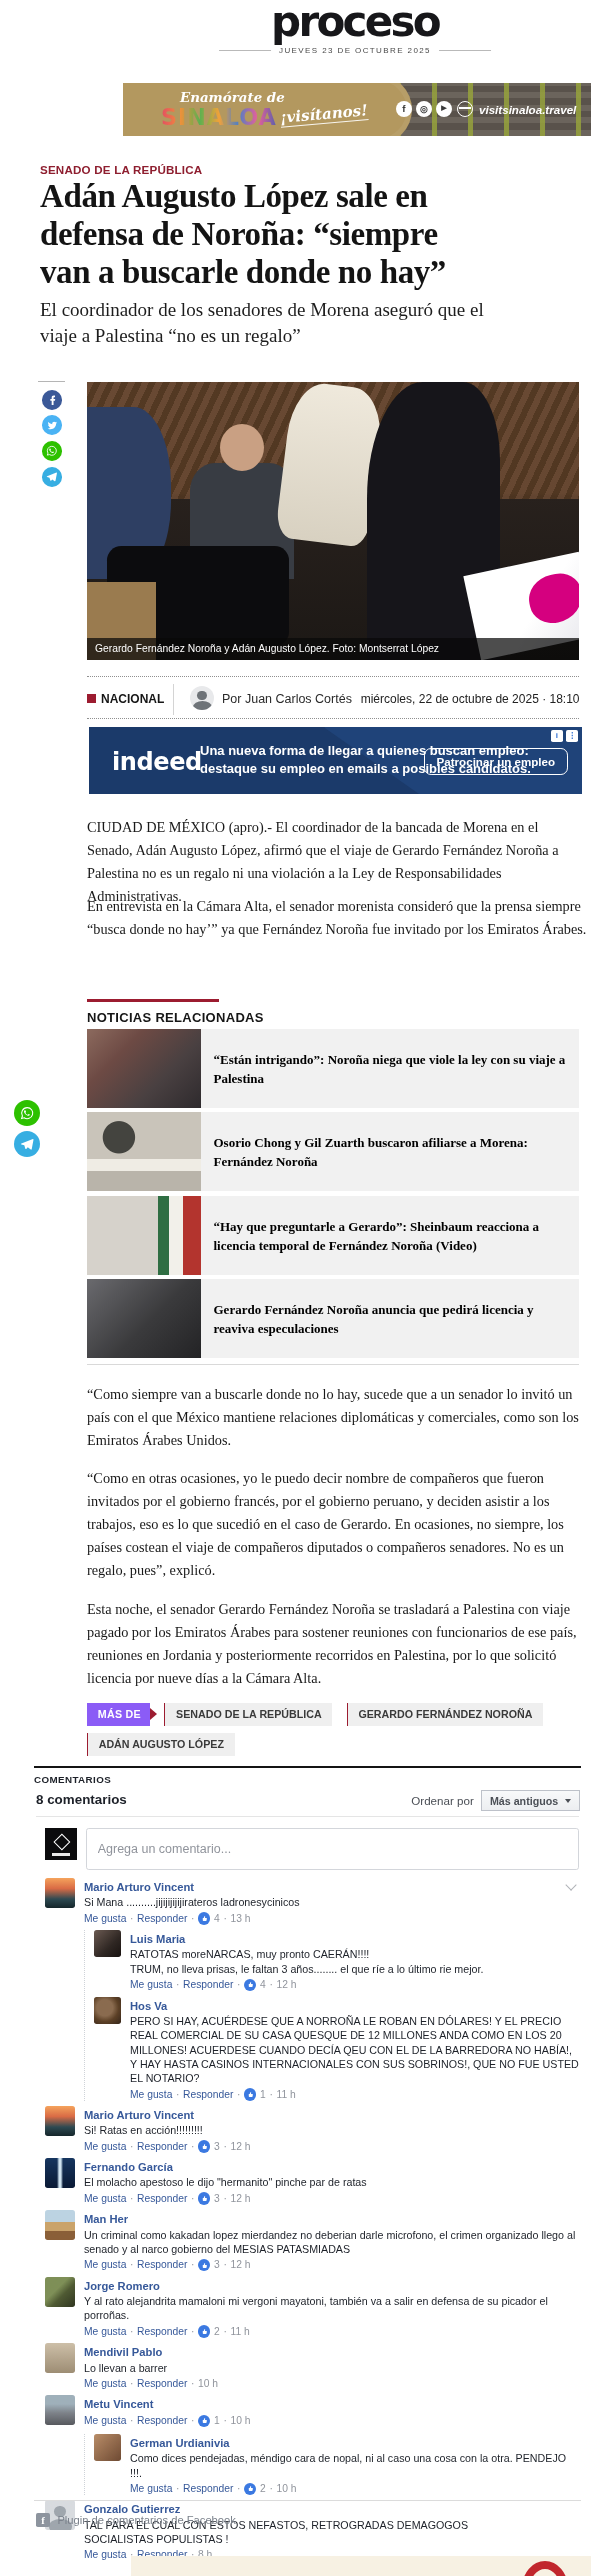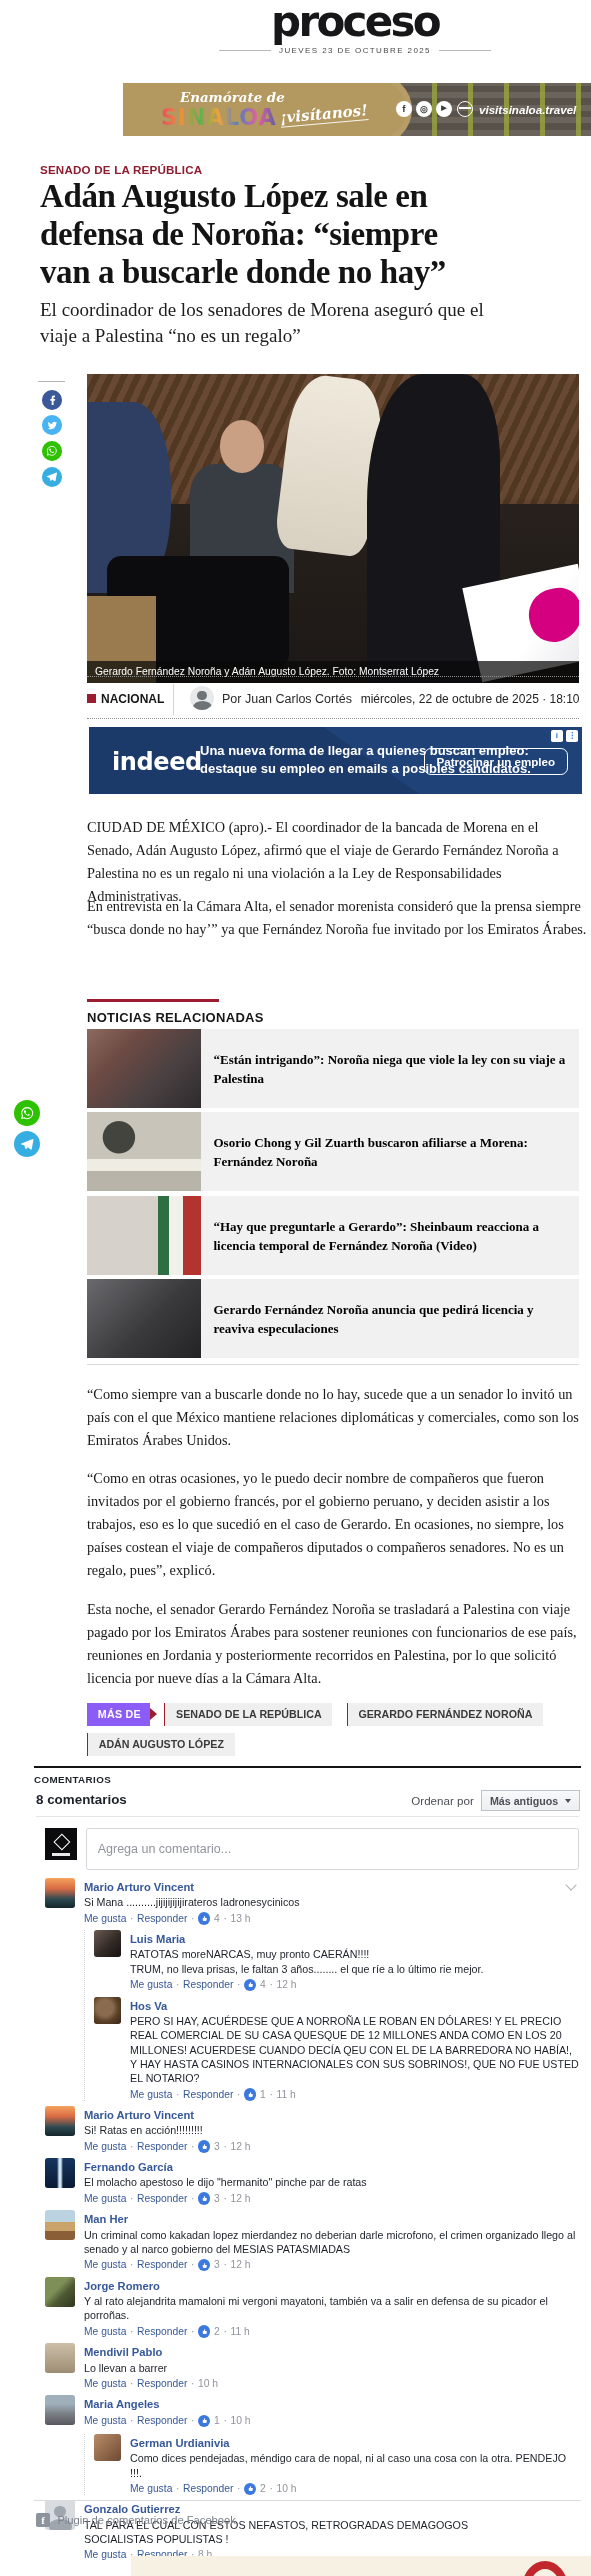--- a/index.html
+++ b/index.html
@@ -52,21 +52,21 @@
   #ric-wa{top:441px;background:#2dc100;}
   #ric-tg{top:467px;background:#37aee2;}
   .rail-ic svg{display:block;}
 
   
   #fwa{left:14.3px;top:1100px;width:26px;height:26px;background:#2dc100;}
   #ftg{left:14.3px;top:1131px;width:26px;height:26px;background:#37aee2;}
   .float-ic{border-radius:50%;display:flex;align-items:center;justify-content:center;cursor:pointer;}
 
   
-  #mimg{left:87px;top:374px;width:492px;height:309px;overflow:hidden;
+  #mimg{left:87px;top:382px;width:492px;height:278px;overflow:hidden;
      background:linear-gradient(180deg,#5a4434 0%,#4a3627 40%,#28211d 41%,#1c1815 100%);}
   #mimg .wood{position:absolute;left:0;top:0;width:100%;height:42%;
      background:repeating-linear-gradient(115deg,#6b4a33 0 6.3px,#523720 6.3px 12.5px);opacity:.85;}
   #mimg .fig-blue{position:absolute;left:0;top:9%;width:17%;height:62%;background:#2e3f63;border-radius:0 45% 45% 0;}
   #mimg .fig-head{position:absolute;left:27%;top:15%;width:9%;height:17%;background:#c9a083;border-radius:50%;}
   #mimg .fig-gray{position:absolute;left:21%;top:29%;width:21%;height:42%;background:#383c43;border-radius:24% 24% 0 0;}
   #mimg .fig-white{position:absolute;left:40%;top:1%;width:19%;height:57%;background:linear-gradient(#efe9dc,#d8d1c1);
      border-radius:35% 35% 18% 18%;transform:rotate(7deg);}
   #mimg .fig-dark{position:absolute;left:57%;top:0;width:27%;height:100%;background:#16151a;border-radius:42% 28% 0 0;}
   #mimg .chair{position:absolute;left:4%;top:59%;width:37%;height:36%;background:#0c0c0e;border-radius:14.3px;}
@@ -511,21 +511,21 @@
           <a>Responder</a>
           <span>·</span>
           <span>10 h</span>
         </div>
       </div>
     </div>
 
     <div class="cmt">
       <div class="cav av-metu"></div>
       <div class="cbody">
-        <a class="cname">Maria Angeles</a>
+        <a class="cname">Metu Vincent</a>
         <div class="cfoot">
           <a>Me gusta</a>
           <span>·</span>
           <a>Responder</a>
           <span>·</span>
           <span class="lk">
               <svg width="7.1" height="7.1" viewBox="0 0 16 16">
                 <path fill="#fff" d="M4 7h2l2-4.5c.9 0 1.5.7 1.4 1.6L9 7h3c.9 0 1.5.8 1.3 1.6l-.9 3.6c-.2.8-.9 1.3-1.7 1.3H5.5L4 12.5V7z"></path>
               </svg>
             </span>

